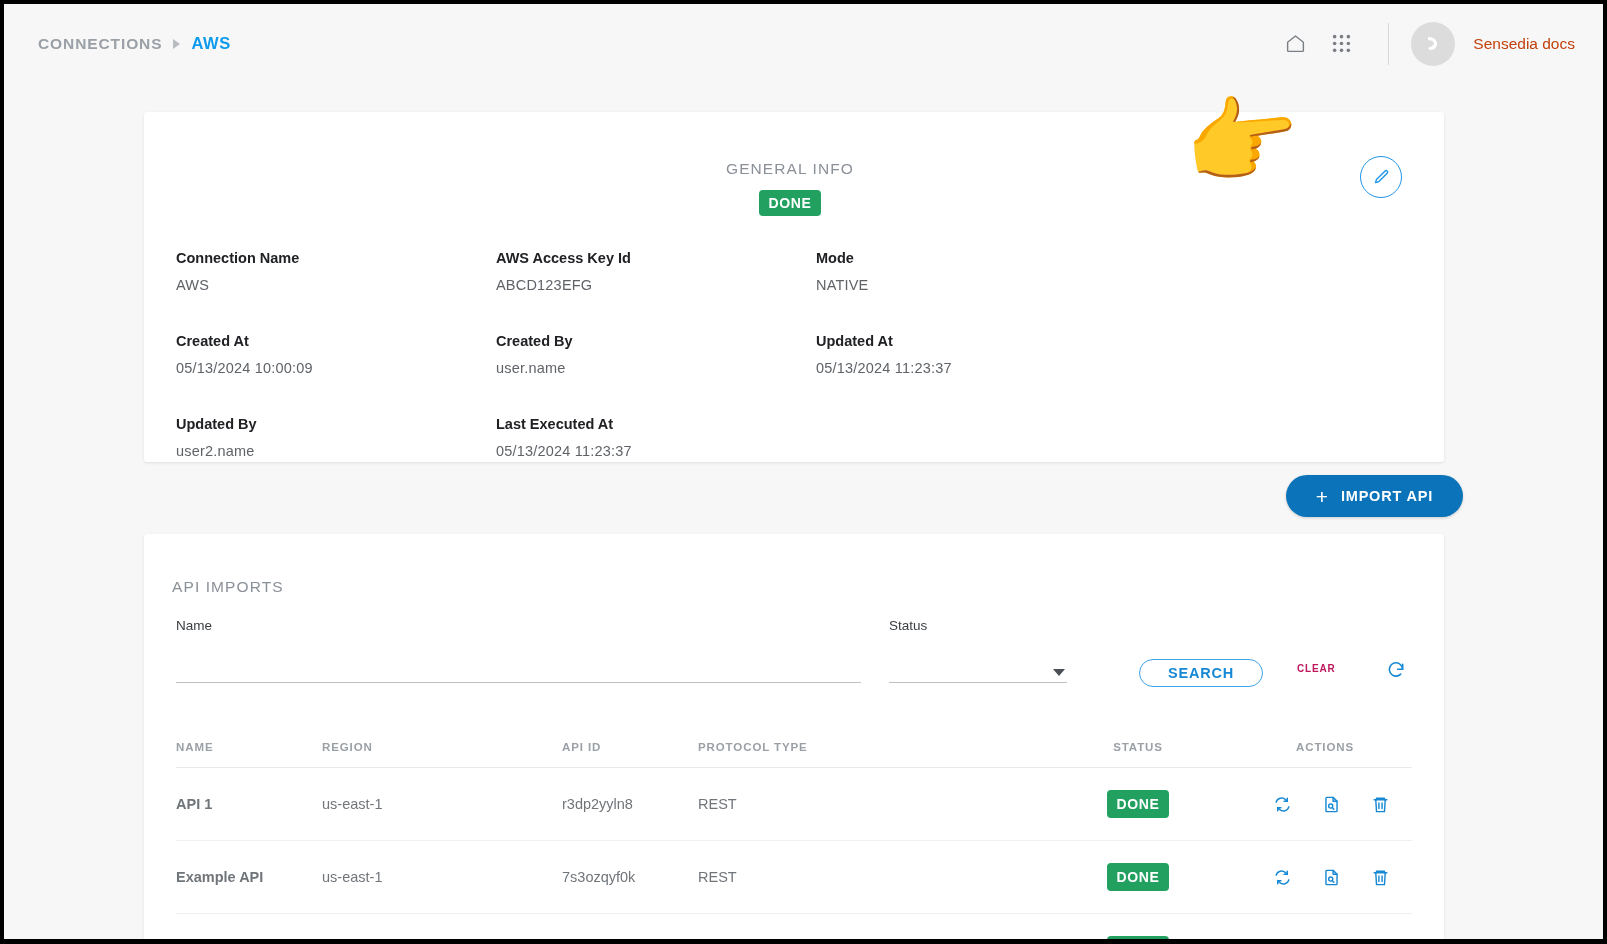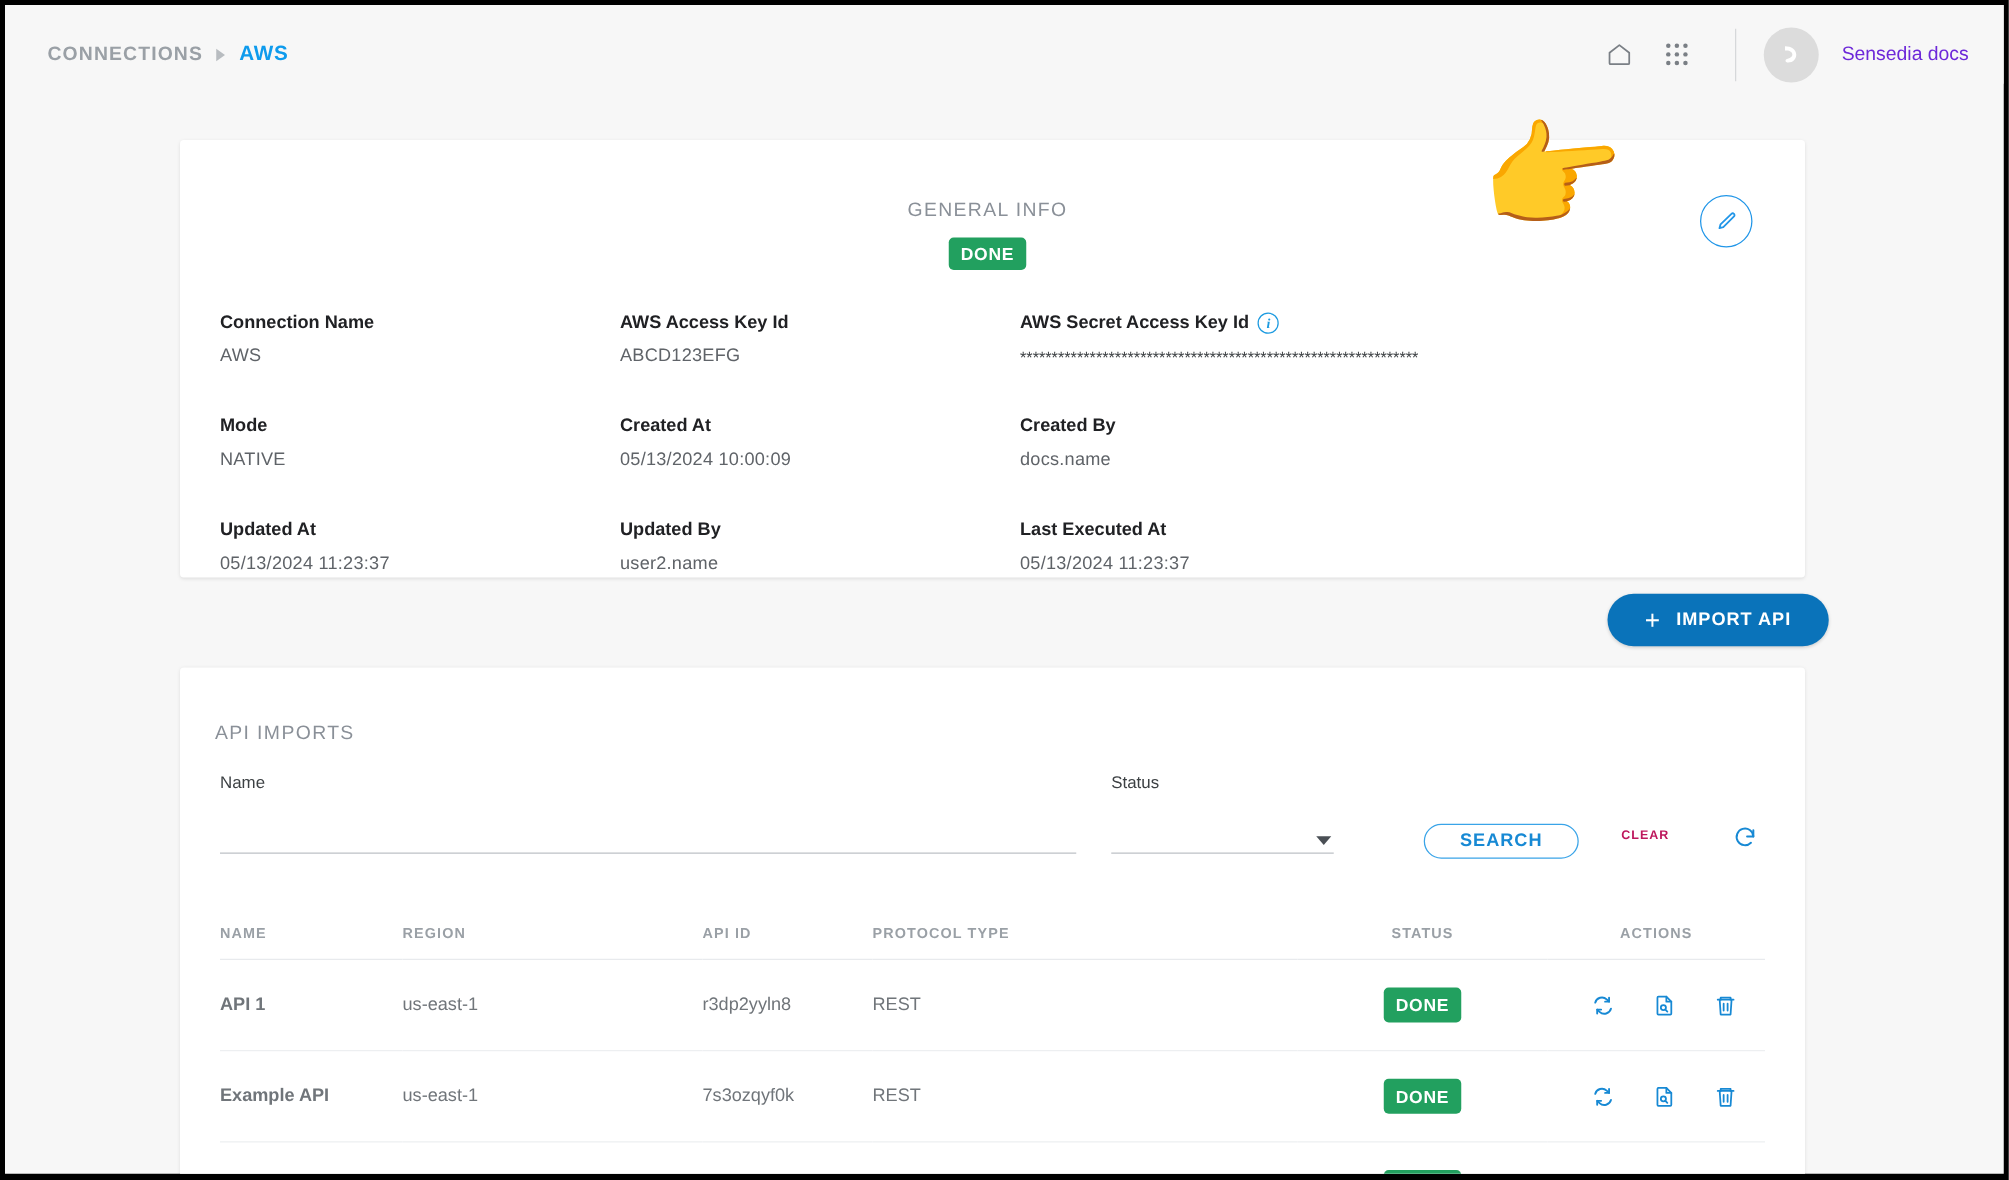--- a/index.html
+++ b/index.html
@@ -54,21 +54,21 @@
   }
   .vdiv {
     width: 1px; height: 42px; background: #d6d8da; margin: 0 22px 0 24px;
   }
   .avatar {
     width: 44px; height: 44px; border-radius: 50%;
     background: #dcdcdc;
     display: flex; align-items: center; justify-content: center;
     margin-right: 18px;
   }
-  .username { color: #6d28d9; font-size: 15.5px; }
+  .username { color: #c2410c; font-size: 15.5px; }
 
   
   .card {
     background: #fff;
     border-radius: 3px;
     box-shadow: 0 1px 3px rgba(0,0,0,0.10);
   }
   #general-card {
     position: absolute;
     left: 140px; top: 108px; width: 1300px; height: 350px;
@@ -299,47 +299,40 @@
         <div class="info-value">AWS</div>
       </div>
 
       <div class="info-cell">
         <div class="info-label">
           <span>AWS Access Key Id</span>
         </div>
         <div class="info-value">ABCD123EFG</div>
       </div>
 
-      <div class="info-cell">
-        <div class="info-label">
-          <span>AWS Secret Access Key Id</span>
-          <span class="info-i">i</span>
-        </div>
-        <div class="info-value masked">***************************************************************</div>
-      </div>
 
       <div class="info-cell">
         <div class="info-label">
           <span>Mode</span>
         </div>
         <div class="info-value">NATIVE</div>
       </div>
 
       <div class="info-cell">
         <div class="info-label">
           <span>Created At</span>
         </div>
         <div class="info-value">05/13/2024 10:00:09</div>
       </div>
 
       <div class="info-cell">
         <div class="info-label">
           <span>Created By</span>
         </div>
-        <div class="info-value">docs.name</div>
+        <div class="info-value">user.name</div>
       </div>
 
       <div class="info-cell">
         <div class="info-label">
           <span>Updated At</span>
         </div>
         <div class="info-value">05/13/2024 11:23:37</div>
       </div>
 
       <div class="info-cell">

